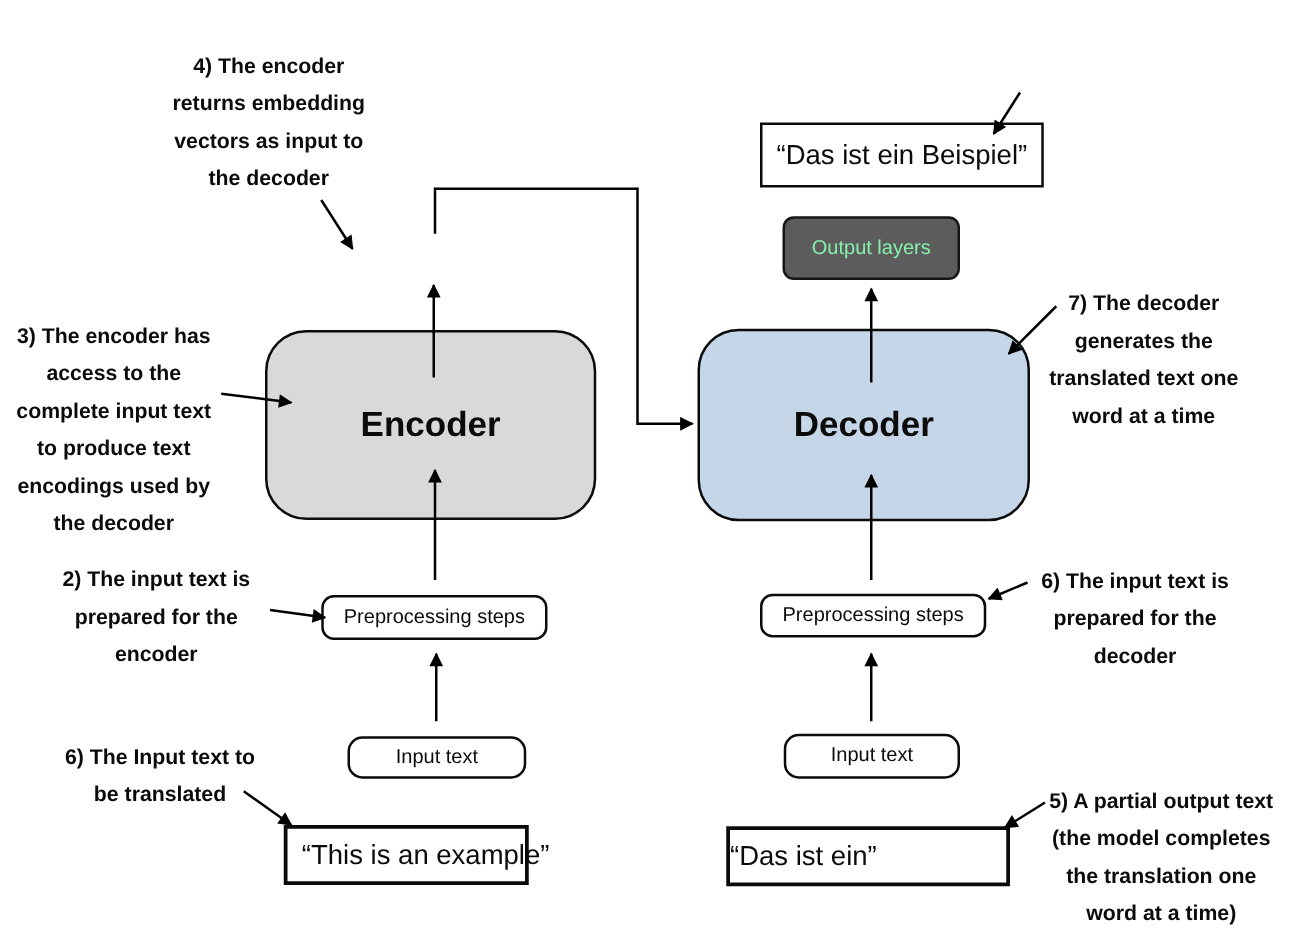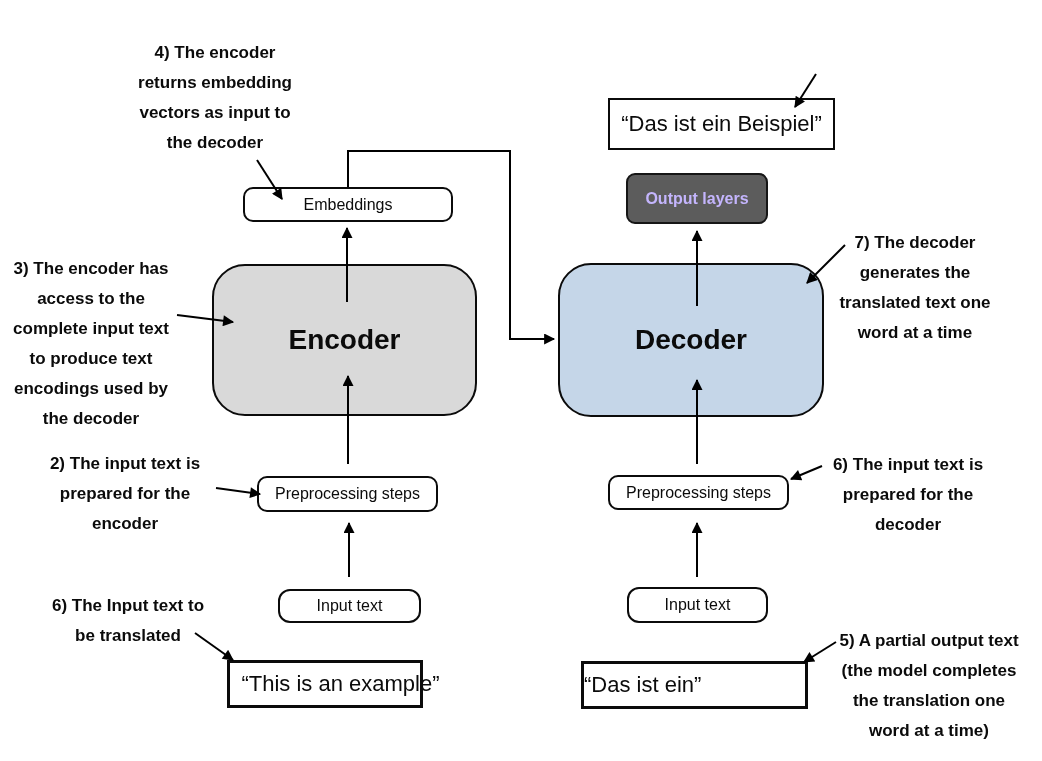--- a/index.html
+++ b/index.html
@@ -45,24 +45,23 @@
     font-size: 22px;
     border-width: 3px;
     border-radius: 0;
   }
   .quote.thin {
     border-width: 2px;
     margin-left: 18px;
   }
   .dark {
     background: var(--output-layers-fill, #5c5c5c);
-    color: #c4b5fd;
+    color: #86efac;
     border-color: #161616;
     border-radius: 9px;
-    font-weight: bold;
   }
   .left-text {
     justify-content: flex-start;
   }
   .note {
     position: absolute;
     font-weight: bold;
     font-size: 17px;
     line-height: 30px;
     text-align: center;
@@ -84,21 +83,20 @@
   }
   #ah path {
     fill: var(--line-color, #000000);
   }
 </style>
 </head>
 <body>
 
 <div class="canvas">
 
-  <div class="box rounded" style="left:243px; top:187px; width:210px; height:35px;">Embeddings</div>
 
   <div class="box block" style="left:212px; top:264px; width:265px; height:152px; background:var(--encoder-fill,#d9d9d9);">Encoder</div>
 
   <div class="box rounded" style="left:257px; top:476px; width:181px; height:36px;">Preprocessing steps</div>
 
   <div class="box pill" style="left:278px; top:589px; width:143px; height:34px;">Input text</div>
 
   <div class="box quote" style="left:227px; top:660px; width:196px; height:48px;padding-left:31px;">“This is an example”</div>
 
   <div class="box quote thin" style="left:590px; top:98px; width:227px; height:52px;">“Das ist ein Beispiel”</div>

